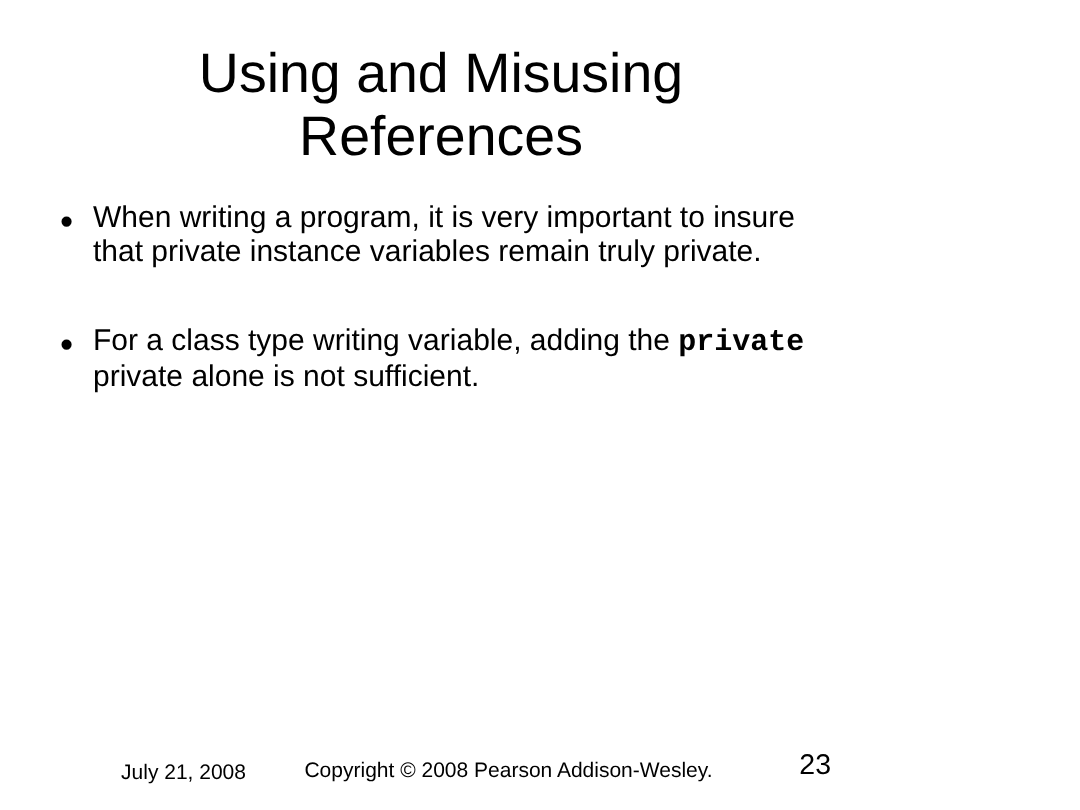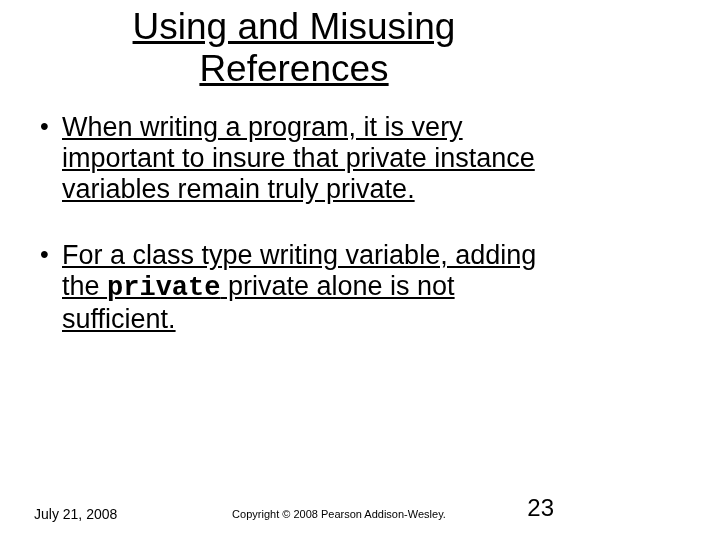--- a/index.html
+++ b/index.html
@@ -9,40 +9,39 @@
     height: 540px;
     background: #ffffff;
     font-family: Arial, Helvetica, sans-serif;
     color: #000;
     overflow: hidden;
   }
   .slide {
     box-sizing: border-box;
     width: 588px;
     height: 540px;
-    padding: 6px 34px 0 34px;
+    padding: 28px 34px 0 34px;
     position: relative;
-    text-decoration: underline;
   }
   .title {
     font-size: 37px;
     font-weight: 400;
     text-align: center;
     margin: 0 0 22px 0;
     letter-spacing: 0px;
   }
   ul.bullets {
     list-style: none;
     padding: 0;
     margin: 0;
   }
   ul.bullets > li {
     position: relative;
     padding-left: 28px;
-    font-size: 27px;
+    font-size: 20px;
     line-height: 1.14;
     margin-bottom: 36px;
   }
   ul.bullets > li::before {
     content: "•";
     position: absolute;
     left: 6px;
     top: 0;
     font-size: 25px;
   }
@@ -60,32 +59,33 @@
     bottom: 18px;
     padding: 0 34px;
     display: flex;
     justify-content: space-between;
     align-items: flex-end;
     font-size: 14px;
   }
   .footer .center {
     text-align: center;
     flex: 1;
-    font-size: 11px;
+    font-size: 14px;
     line-height: 1.25;
   }
   .footer .left {
     flex: 0 0 auto;
     min-width: 130px;
+    text-align: right;
   }
   .footer .right {
     flex: 0 0 auto;
     min-width: 40px;
     text-align: right;
-    font-size: 24px;
+    font-size: 19px;
   }
 </style>
 </head>
 <body>
 
 <div class="slide">
 
   <h1 class="title">Using and Misusing References</h1>
 
   <ul class="bullets">

